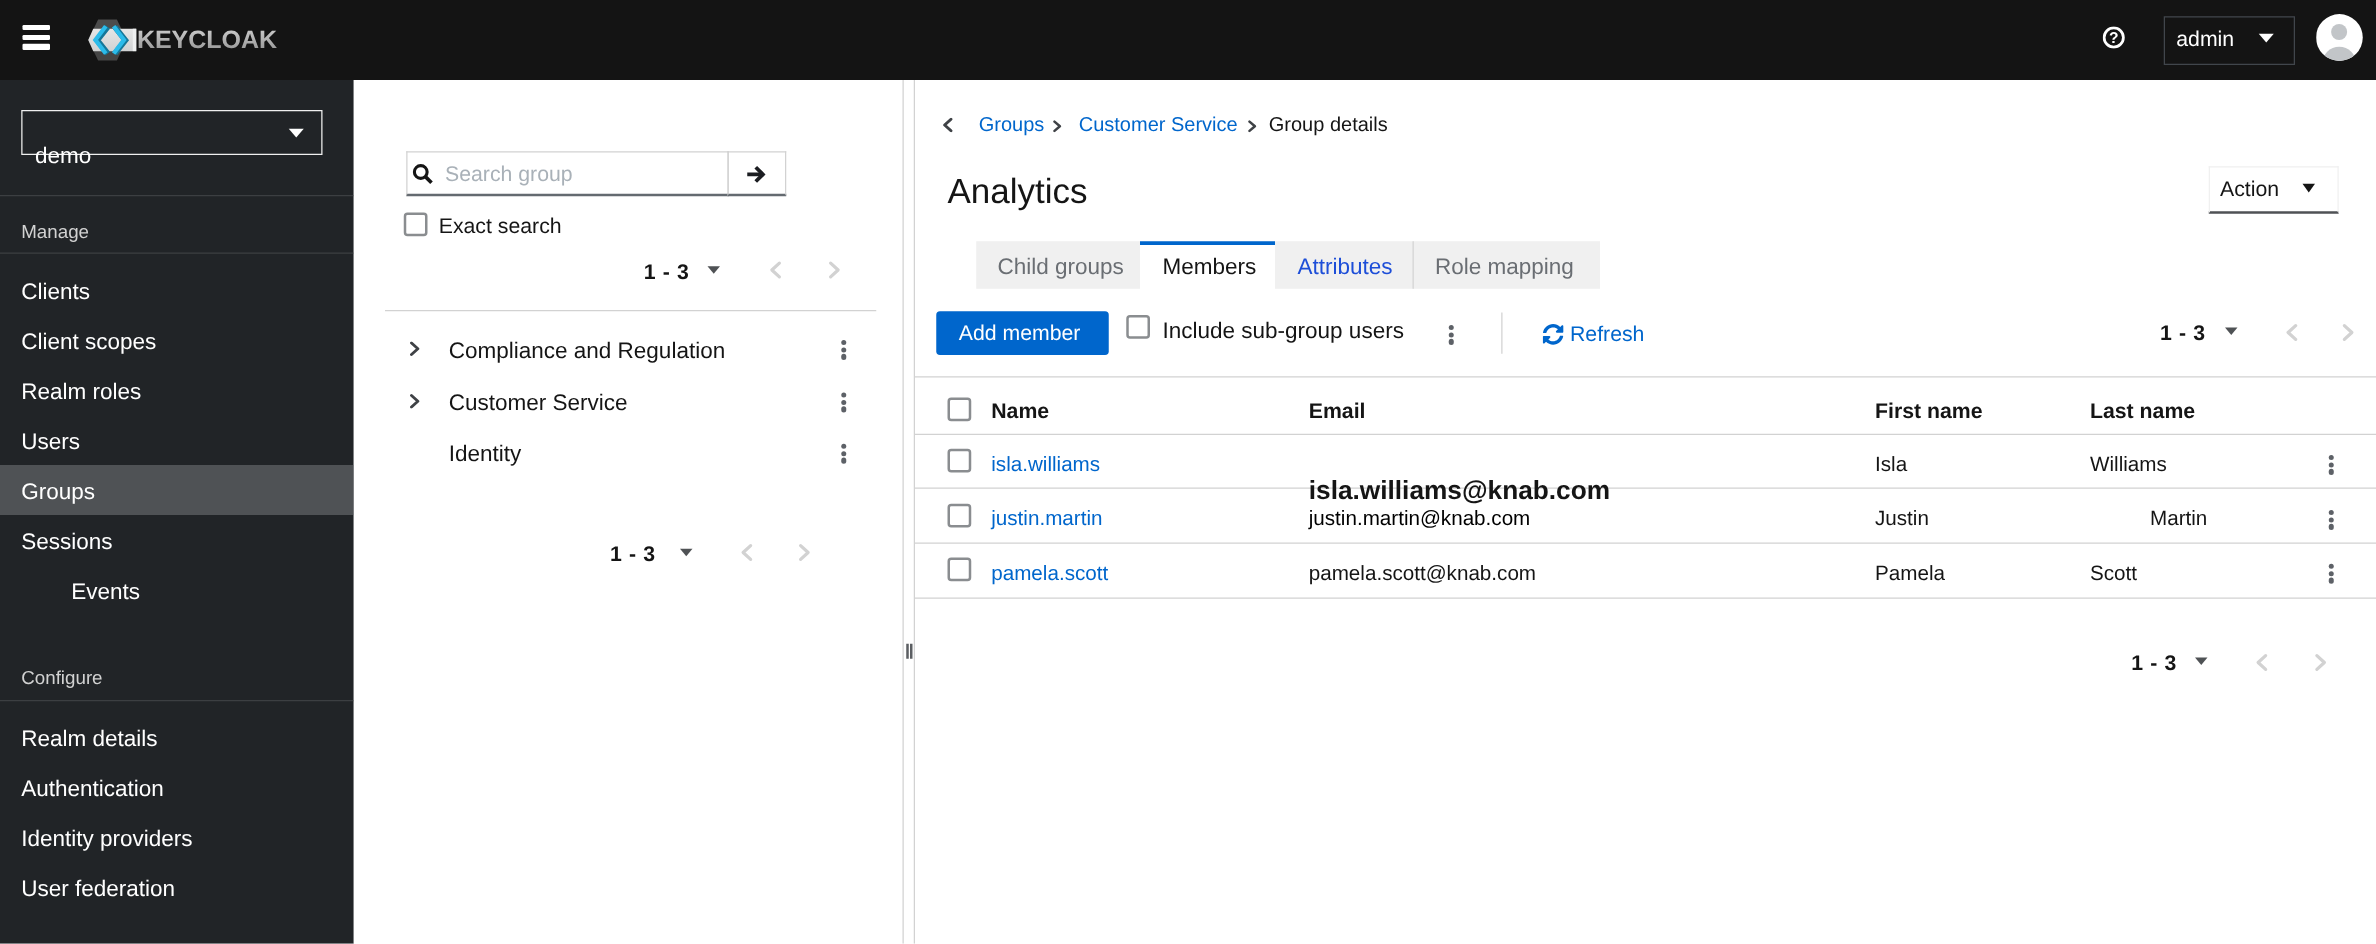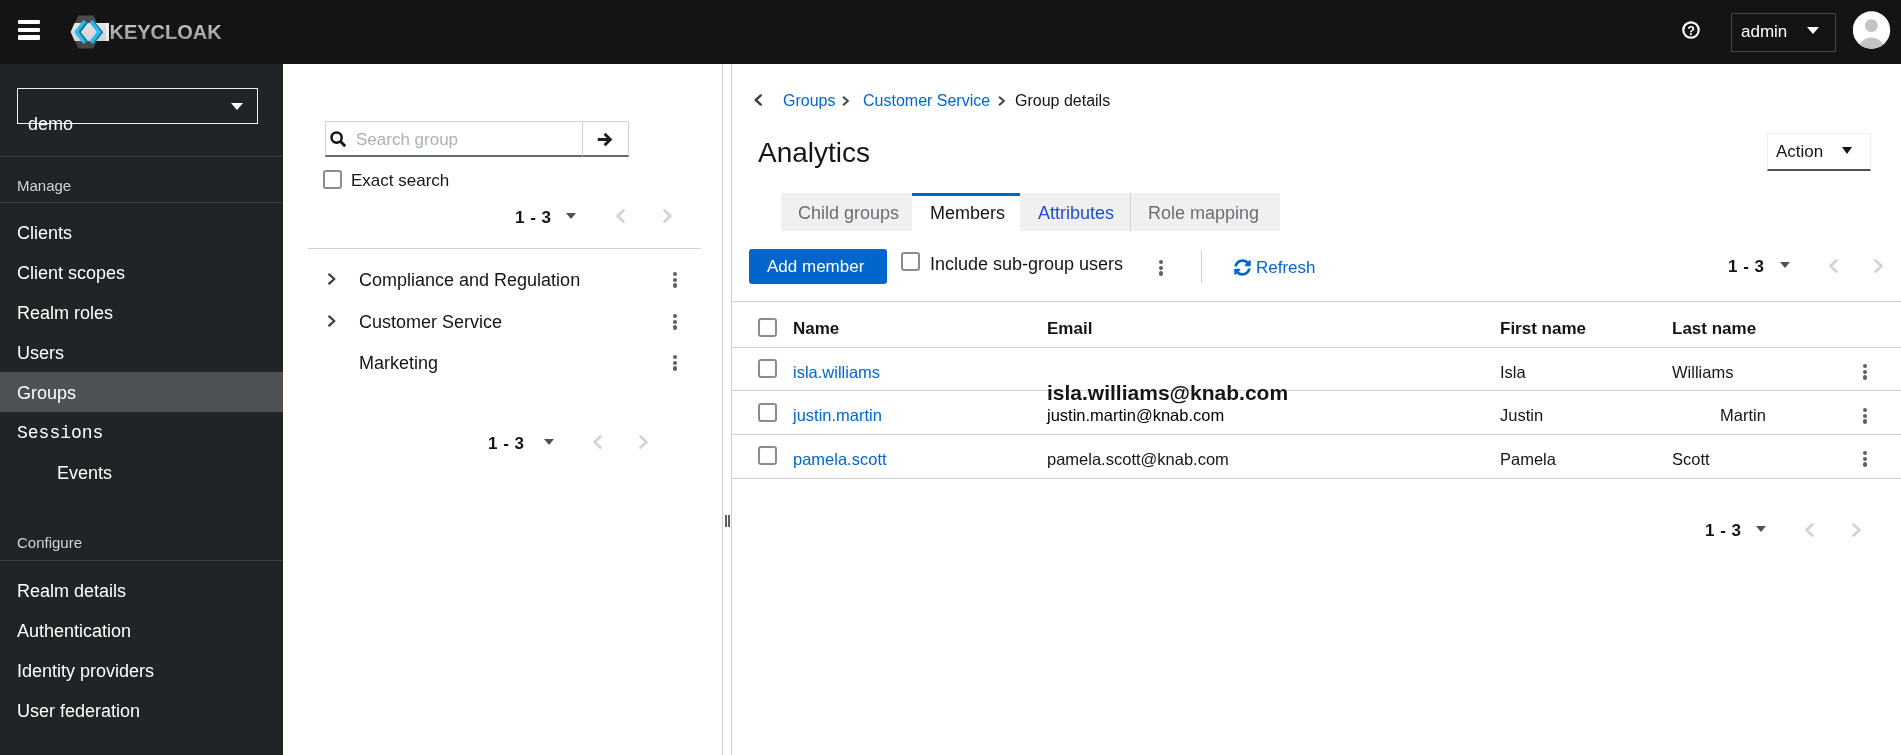--- a/index.html
+++ b/index.html
@@ -90,21 +90,21 @@
       </div>
   <div class="shr" style="top:92px;"></div>
   <div class="navsec" style="top:113px;">Manage</div>
   <div class="shr" style="top:138px;"></div>
   <div class="navi" style="top:159px;">Clients</div>
   <div class="navi" style="top:199px;">Client scopes</div>
   <div class="navi" style="top:239px;">Realm roles</div>
   <div class="navi" style="top:279px;">Users</div>
   <div class="abs" style="left:0;top:308px;width:283px;height:40px;background:#4f5255;"></div>
   <div class="navi" style="top:319px;">Groups</div>
-  <div class="navi" style="top:359px;font-family:Liberation Mono, monospace;">Sessions</div>
+  <div class="navi" style="top:359px;">Sessions</div>
   <div class="navi" style="top:399px;margin-left:40px;">Events</div>
   <div class="navsec" style="top:470px;">Configure</div>
   <div class="shr" style="top:496px;"></div>
   <div class="navi" style="top:517px;">Realm details</div>
   <div class="navi" style="top:557px;">Authentication</div>
   <div class="navi" style="top:597px;">Identity providers</div>
   <div class="navi" style="top:637px;">User federation</div>
 </div>
 
 <div id="tree">
@@ -145,21 +145,21 @@
       </div>
   <svg class="chev" style="left:44px;top:251px;" width="9" height="12" viewBox="0 0 9 12">
         <path d="M2.2,1.4 L7.3,6 L2.2,10.6" fill="none" stroke="#3f4246" stroke-width="2.3" stroke-linecap="round" stroke-linejoin="round"></path>
       </svg>
   <div class="txt" style="left:76px;top:248px;font-size:18px;color:#151515;">Customer Service</div>
   <div class="kebab" style="left:390px;top:250px;">
         <i></i>
         <i></i>
         <i></i>
       </div>
-  <div class="txt" style="left:76px;top:289px;font-size:18px;color:#151515;">Marketing</div>
+  <div class="txt" style="left:76px;top:289px;font-size:18px;color:#151515;">Identity</div>
   <div class="kebab" style="left:390px;top:291px;">
         <i></i>
         <i></i>
         <i></i>
       </div>
 
   <div class="pgnum" style="left:205px;top:370px;">1 - 3</div>
   <div class="pgcaret" style="left:261px;top:375px;"></div>
   <svg class="chev" style="left:307px;top:370px;" width="16" height="16" viewBox="0 0 16 16">
         <path d="M10.5,2.5 L4.5,8 L10.5,13.5" fill="none" stroke="#d2d2d2" stroke-width="2.6" stroke-linecap="round" stroke-linejoin="round"></path>

